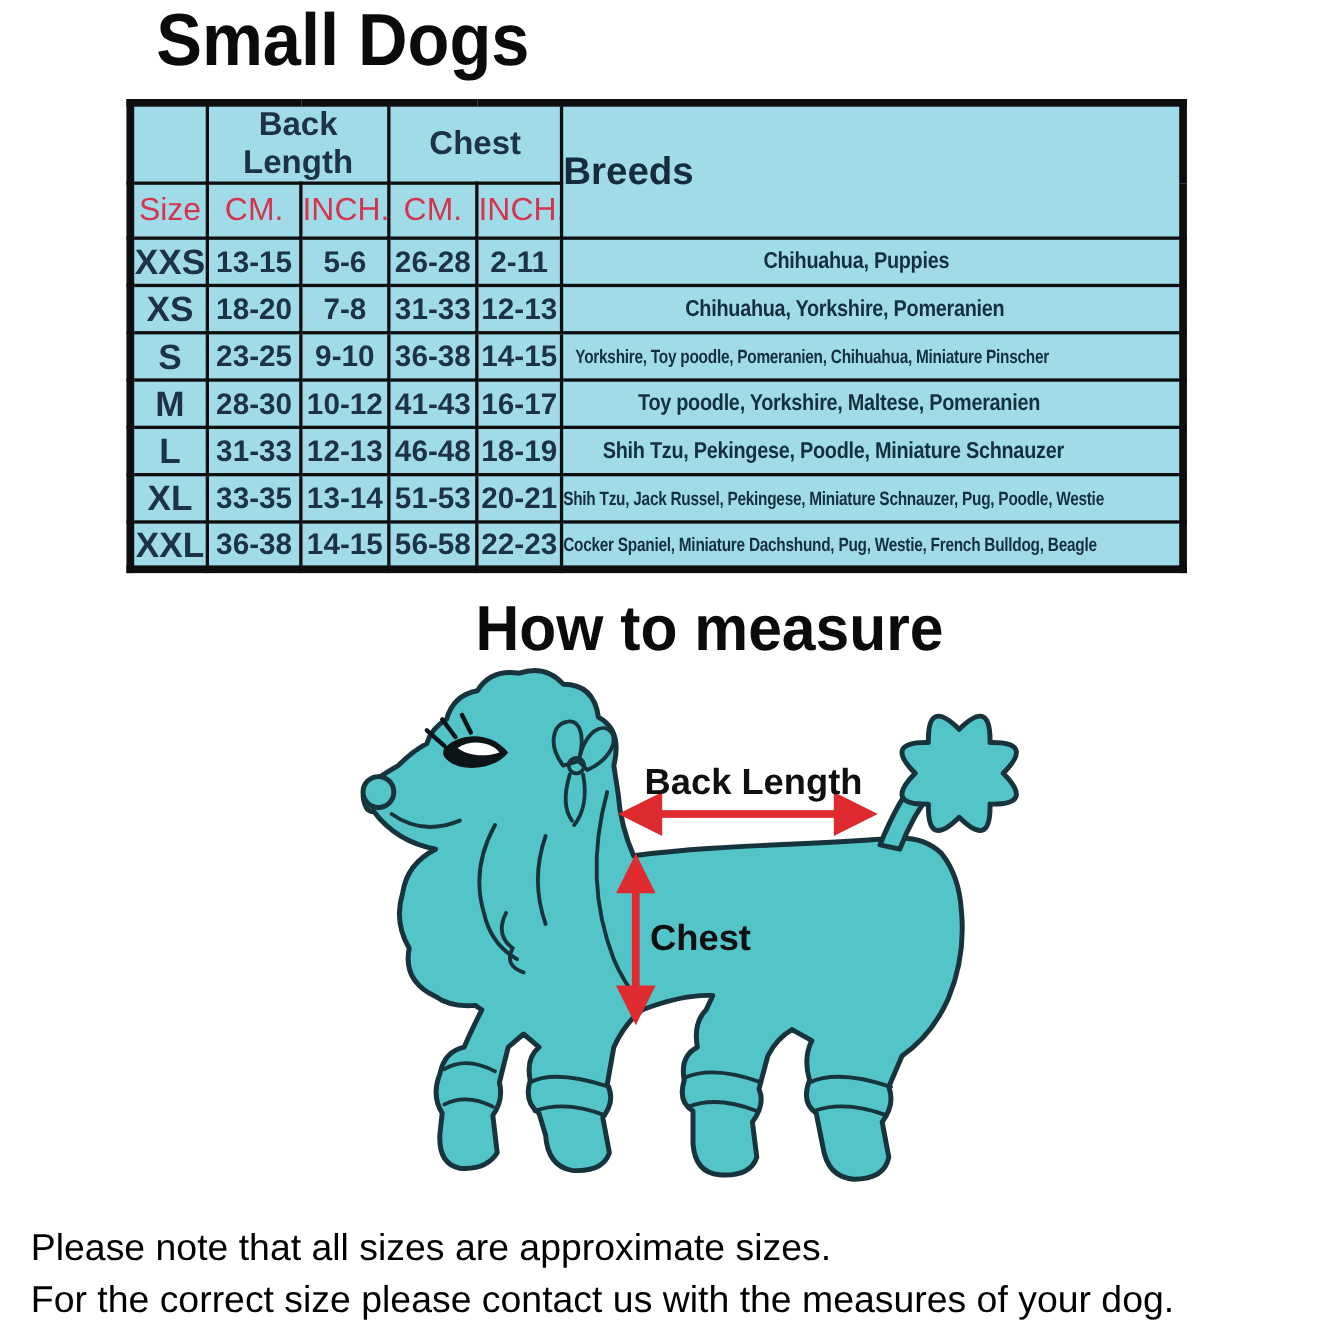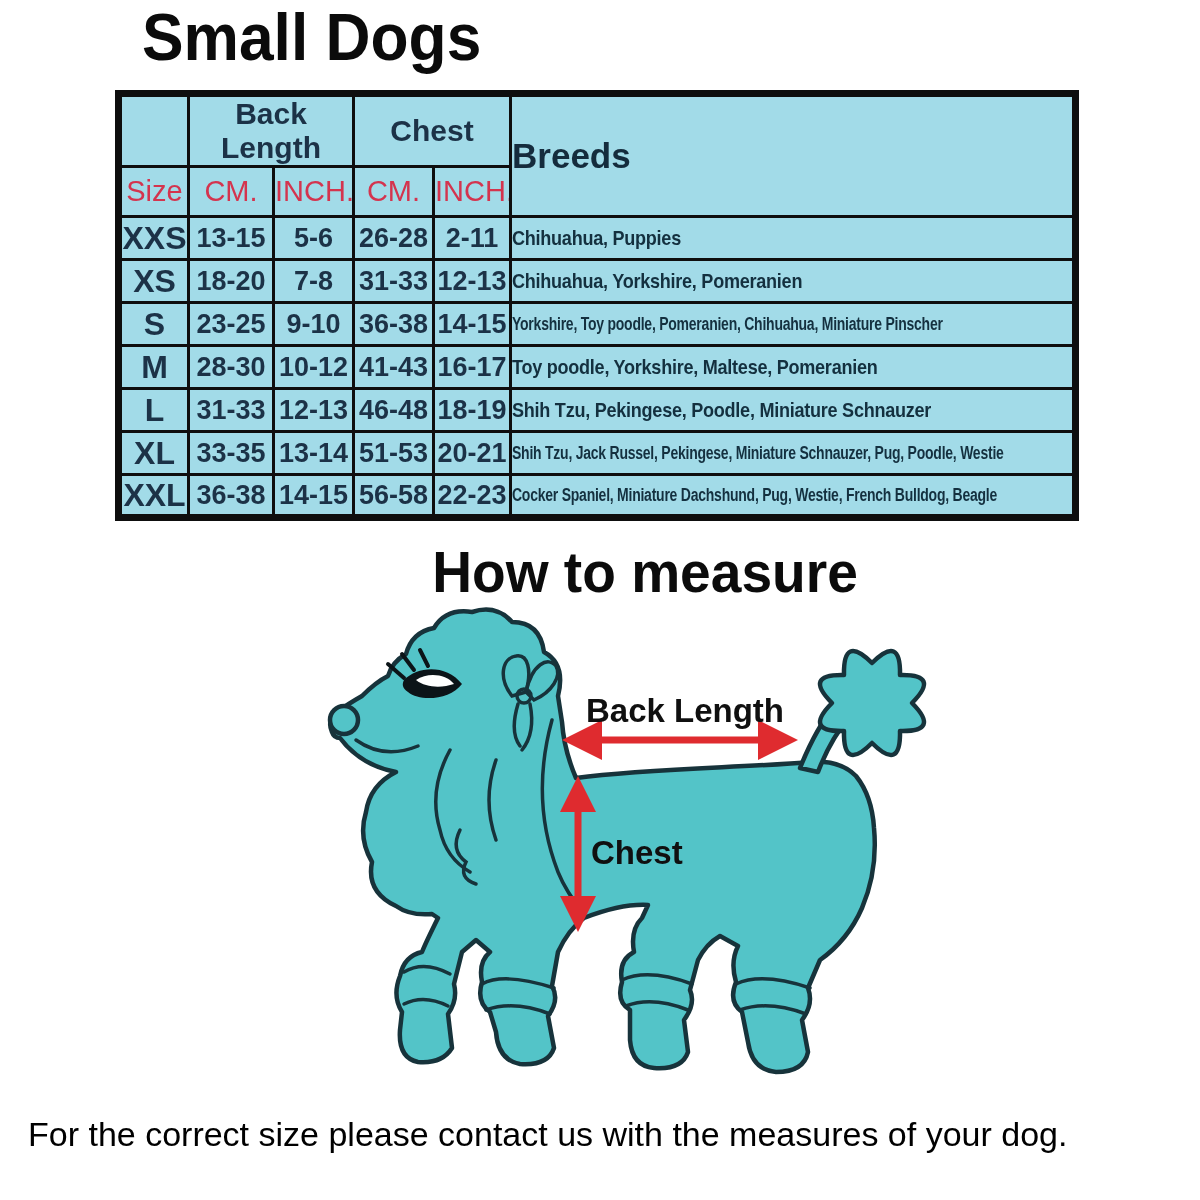--- a/index.html
+++ b/index.html
@@ -15,21 +15,21 @@
     border:7px solid #0e0e0e;}
   .size-table td,.size-table th{border:3px solid #0e0e0e;padding:0;overflow:hidden;
     vertical-align:middle;}
   tr.hrow{height:50px;}
   tr.drow{height:43px;}
   .hdr-navy{color:#1c3247;font-size:30px;font-weight:bold;text-align:center;}
   .hdr-red{color:#d4344e;font-size:29px;font-weight:normal;text-align:center;}
   .breeds-hdr{color:#152c3d;font-size:35px;font-weight:bold;text-align:left;}
   .num{color:#1c3247;font-size:27px;font-weight:bold;text-align:center;margin-top:41px;}
   .sizecell{color:#1c3247;font-size:32px;font-weight:bold;text-align:center;}
-  .breed{text-align:left;padding-left:7px;color:#14303f;font-weight:bold;}
+  .breed{text-align:center;padding-left:7px;color:#14303f;font-weight:bold;}
   .breed .inner{display:inline-block;white-space:nowrap;font-size:21px;
     letter-spacing:-0.3px;transform:scaleX(0.86);transform-origin:left center;}
   tr.long .breed .inner{font-size:17.5px;transform:scaleX(0.8);}
 
   
   .measure-heading{position:absolute;left:345px;top:538px;width:600px;text-align:center;
     font-size:58px;font-weight:bold;color:#0b0b0b;transform:scaleX(0.95);white-space:nowrap;}
   svg.dog{position:absolute;left:300px;top:600px;}
   .bl-label{position:absolute;left:577px;top:692px;width:216px;text-align:center;
     font-size:33px;font-weight:bold;color:#101010;white-space:nowrap;}
@@ -208,14 +208,15 @@
     <rect x="274.5" y="200" width="7" height="104"></rect>
     <polygon points="278,176 260,212 296,212"></polygon>
     <polygon points="278,332 260,296 296,296"></polygon>
   </g>
 </svg>
 
 <div class="bl-label">Back Length</div>
 <div class="chest-label">Chest</div>
 
 <div class="footer">
+  <div>Please note that all sizes are approximate sizes.</div>
   <div>For the correct size please contact us with the measures of your dog.</div>
 </div>
 
 </body></html>

